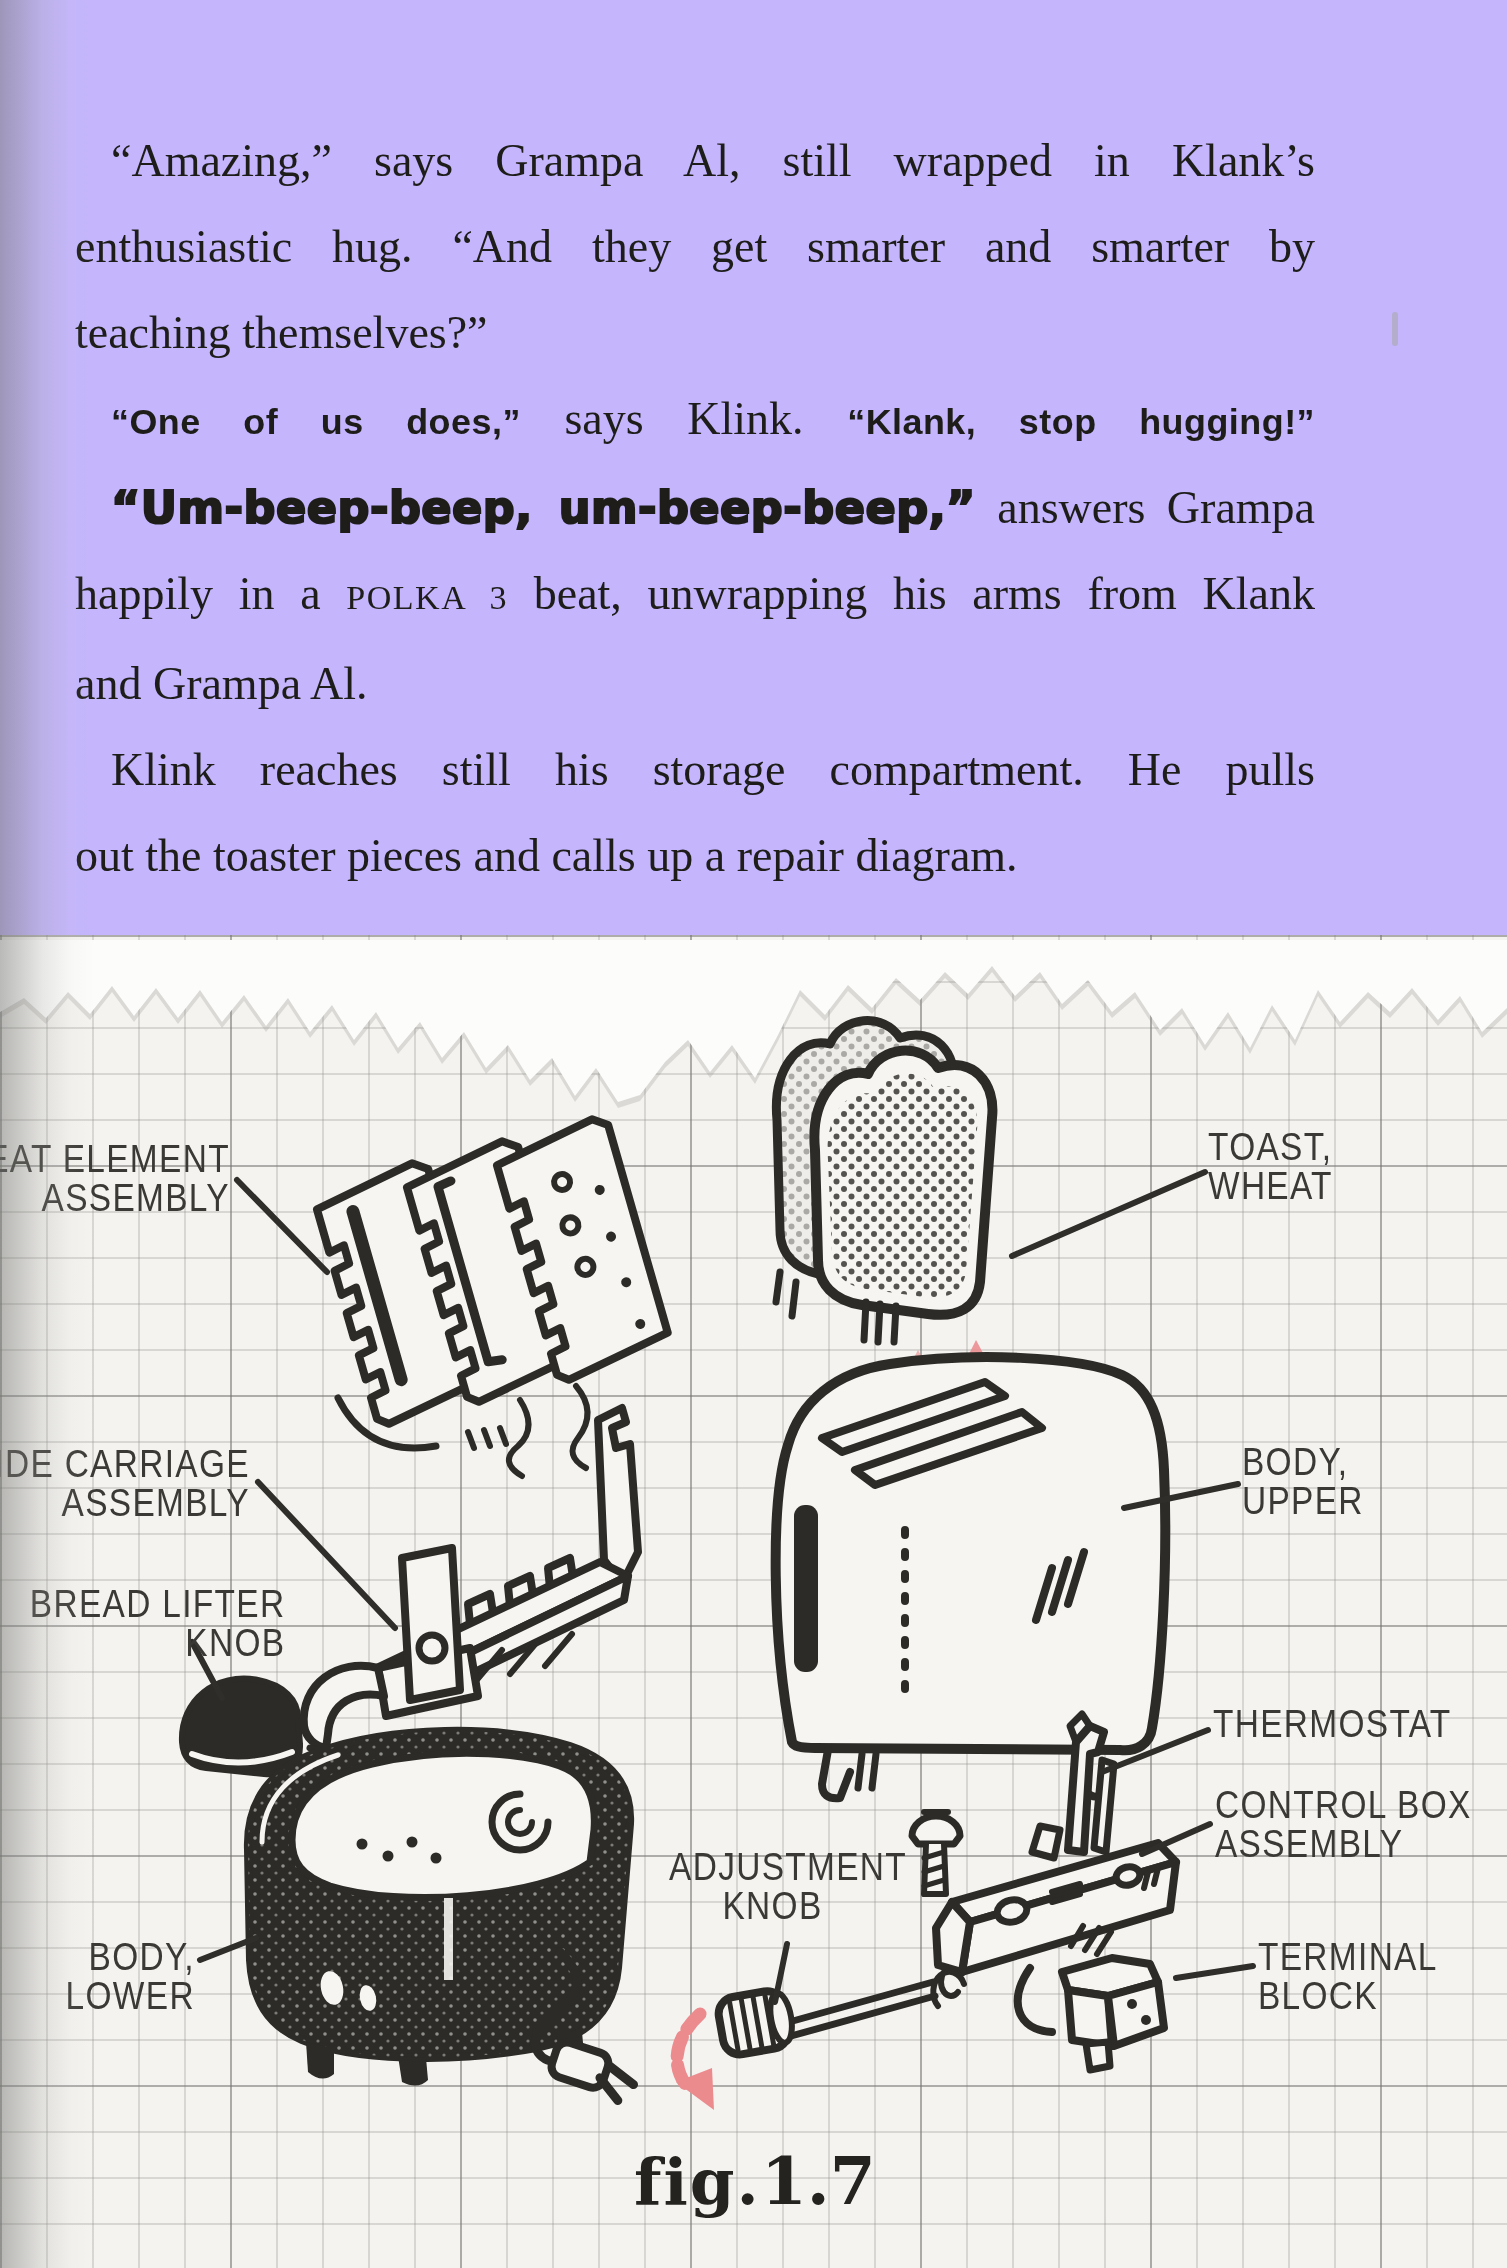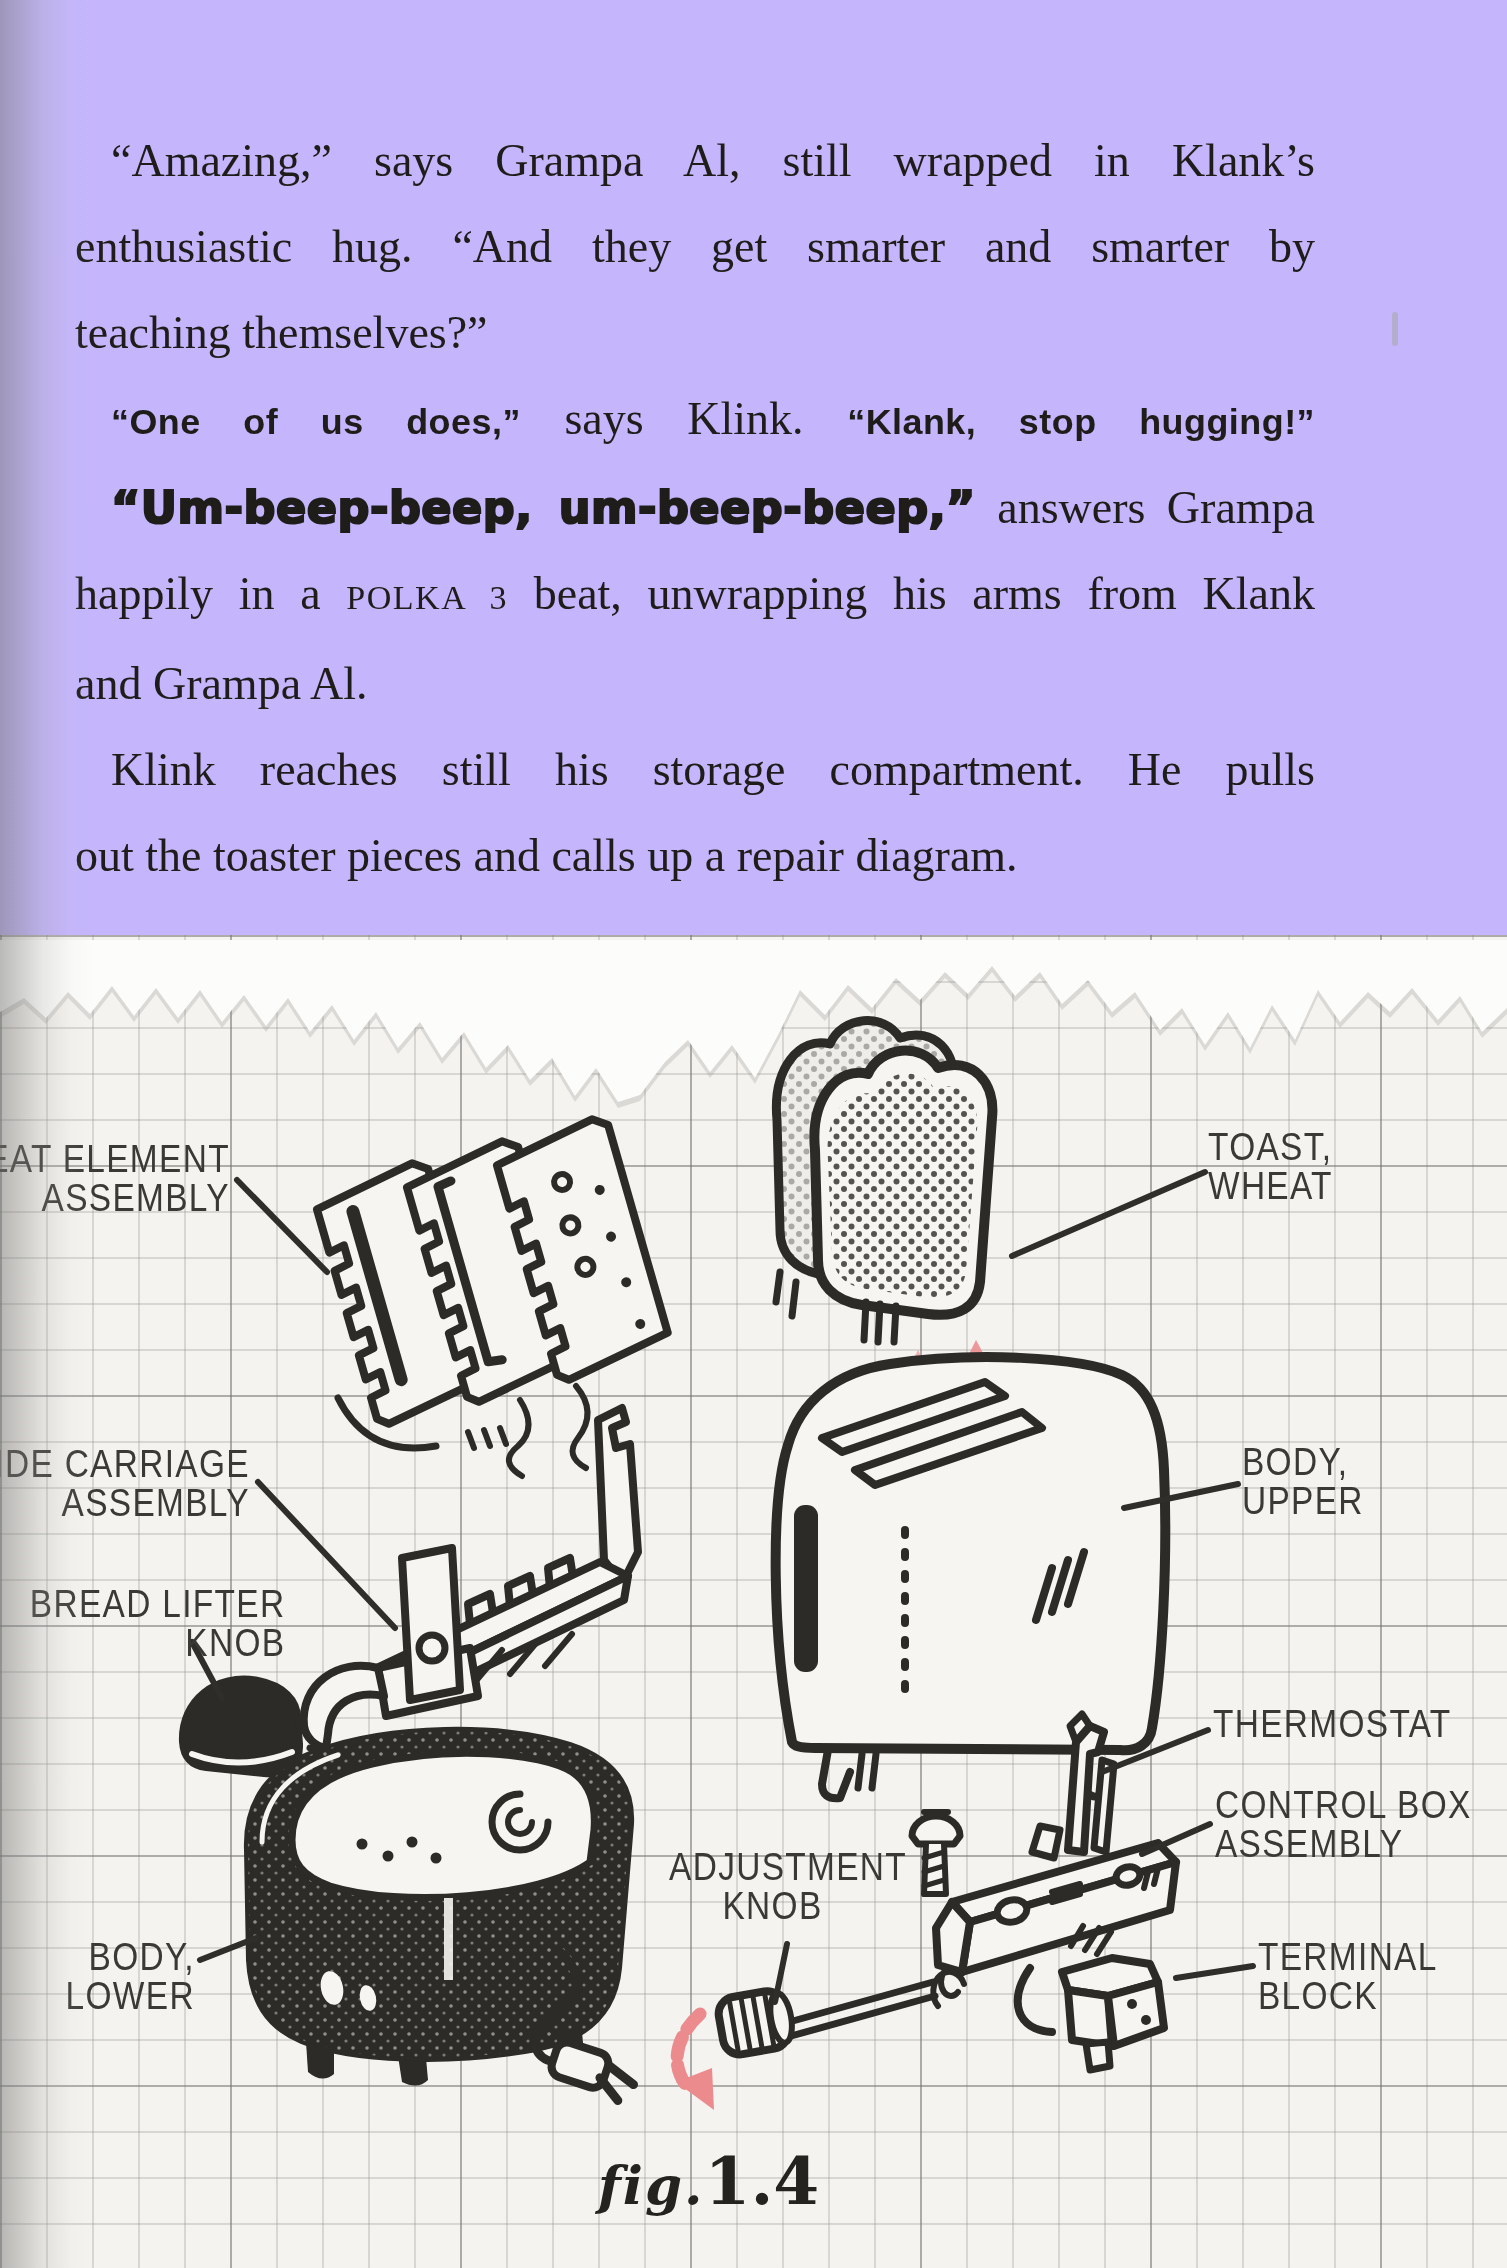--- a/index.html
+++ b/index.html
@@ -41,21 +41,21 @@
     position:absolute; z-index:3;
     font-family:"Liberation Sans", sans-serif;
     font-size:38px; line-height:39px; letter-spacing:1.5px;
     color:#3a3936; white-space:nowrap;
   }
   .dlabel.r{ text-align:right; transform:scaleX(.88); transform-origin:100% 0; }
   .dlabel.l{ text-align:left;  transform:scaleX(.88); transform-origin:0 0; }
   .dlabel.c{ text-align:center;transform:scaleX(.88); transform-origin:50% 0; }
   
   .figcap{ position:absolute; left:598px; top:2142px; z-index:3; color:#242320; }
-  .figcap .fig{ font-family:"DejaVu Serif", serif; font-style:italic; font-weight:bold; font-size:53px; letter-spacing:2px; }
+  .figcap .fig{ font-family:"DejaVu Serif", serif; font-weight:bold; font-size:64px; letter-spacing:2px;padding-left:36px; }
   .figcap .num{ font-family:"DejaVu Serif", serif; font-weight:bold; font-size:66px; }
   
   .artwork{ position:absolute; left:0; top:0; z-index:2; pointer-events:none; }
   .curl{
     position:absolute; left:0; top:0; width:95px; height:2268px; z-index:6;
     background:linear-gradient(to right, rgba(120,120,118,.50), rgba(160,160,158,.22) 45%, rgba(200,200,198,.08) 75%, transparent);
   }
   .smudge{
     position:absolute; left:1392px; top:312px; width:6px; height:34px; z-index:1;
     background:rgba(168,168,164,.55); border-radius:3px;
@@ -286,17 +286,17 @@
   <div class="dlabel r" style="right:1312px; top:1938px;">
     <div>BODY,</div>
     <div>LOWER</div>
   </div>
   <div class="dlabel l" style="left:1258px; top:1938px;">
     <div>TERMINAL</div>
     <div>BLOCK</div>
   </div>
 
   <div class="figcap">
-    <span class="fig">fig.</span><span class="num">1.4</span>
+    <span class="fig">fig.</span><span class="num">1.7</span>
   </div>
 
   <div class="curl"></div>
 </div>
 
 </body></html>

